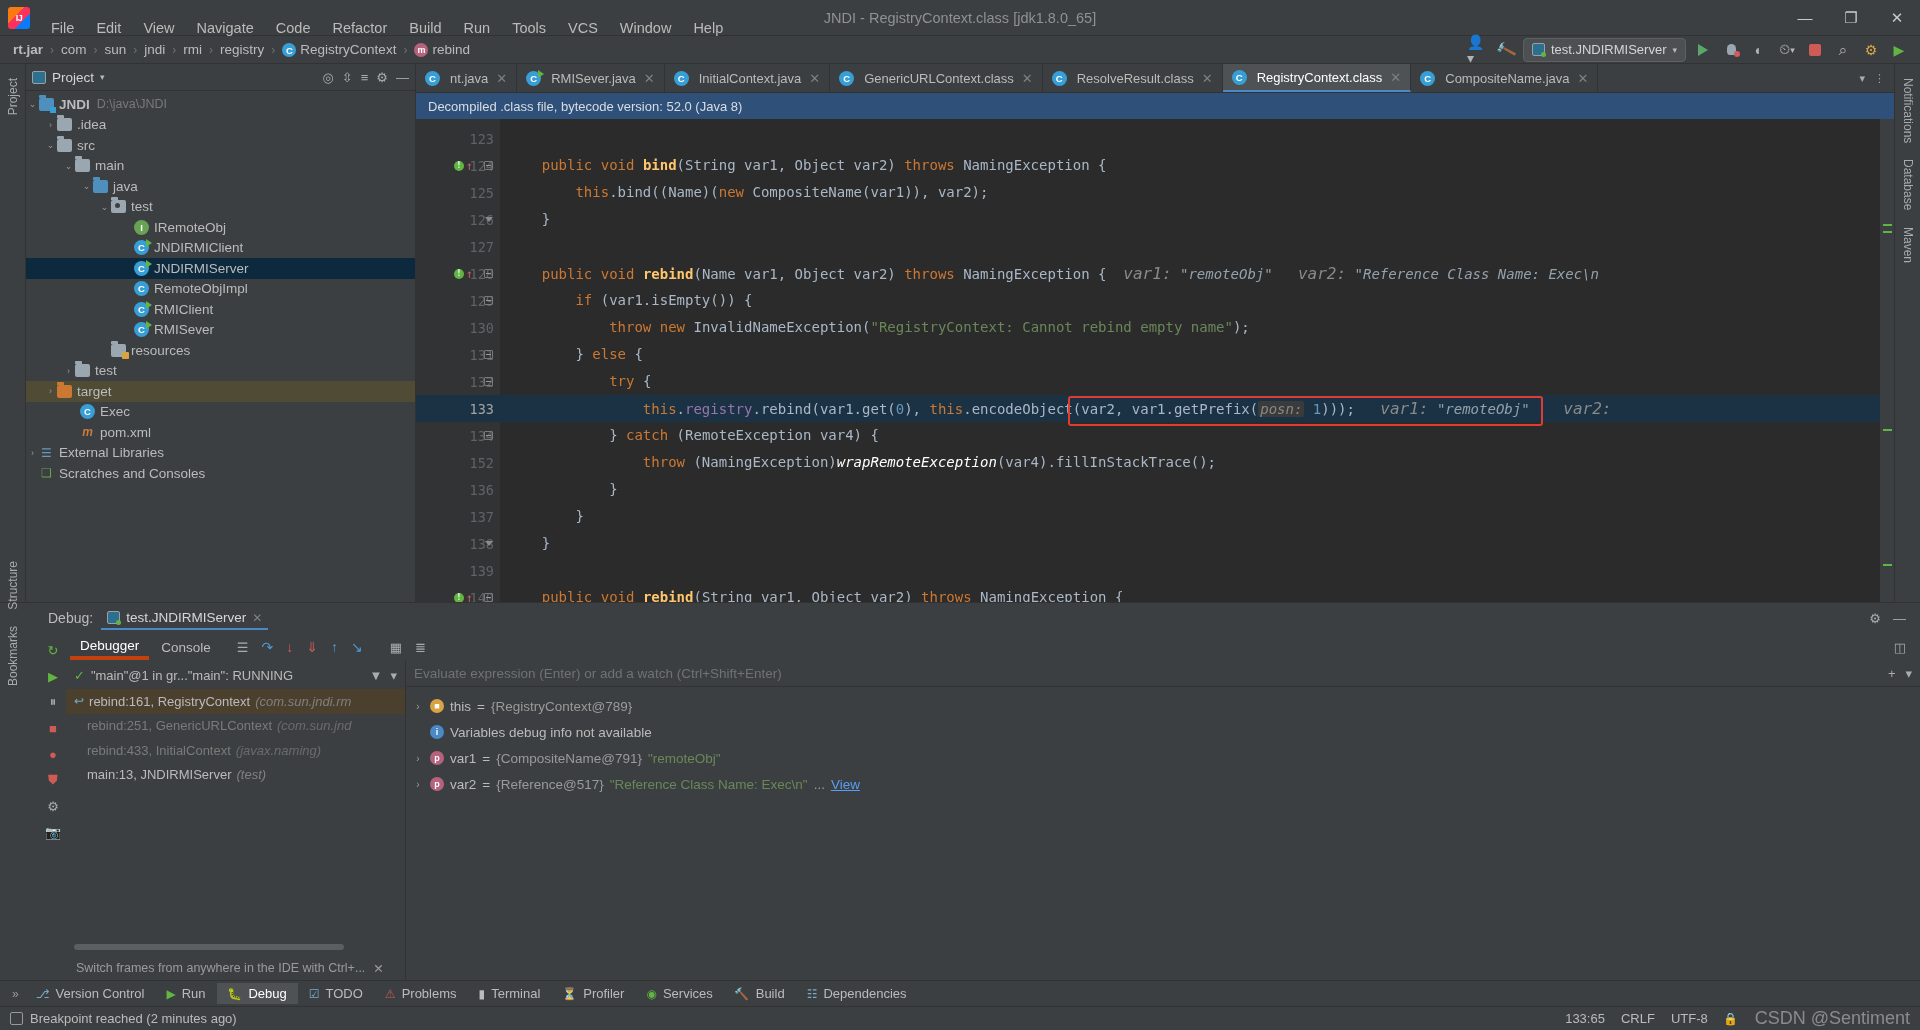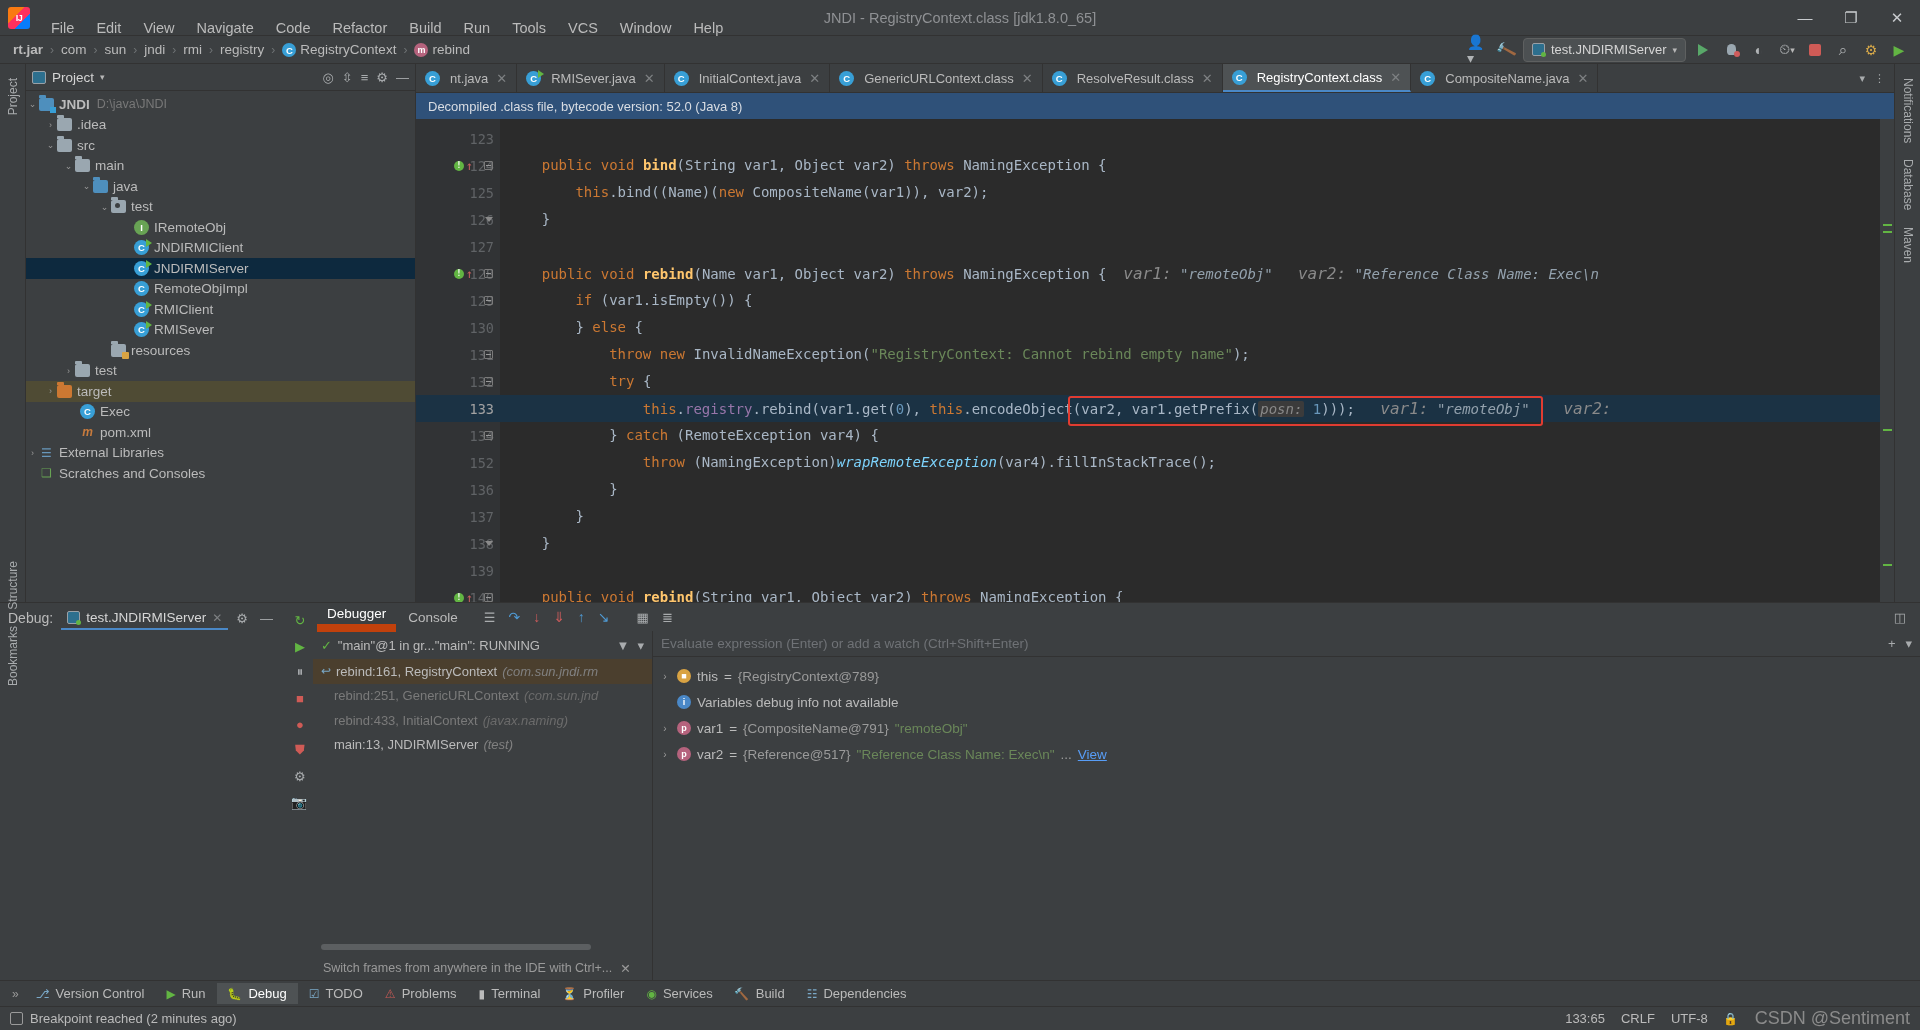--- a/index.html
+++ b/index.html
@@ -189,54 +189,54 @@
     flex: 1 1 auto; padding-top: 6px; font-family: "DejaVu Sans Mono", monospace;
     font-size: 14px; color: #a9b7c6; overflow: hidden; position: relative; min-width: 0;
   }
   .cline { height: 27px; line-height: 27px; white-space: pre; padding-left: 8px; position: relative; }
   .cline.hl { background: #1b3244; }
   .kw { color: #cc7832; }
   .mn { color: #ffc66d; font-weight: bold; }
   .str { color: #6a8759; }
   .fld { color: #9876aa; }
   .num { color: #6897bb; }
-  .ital { color: #7dd3fc; font-style: italic; }
+  .ital { color: #ffffff; font-style: italic; }
   .hint { color: #8a8a8a; font-style: italic; font-size: 16px; }
   .hint-v { color: #93a1ad; font-style: italic; }
   .param-hint { color: #888; font-style: italic; background: #3b3b3b; border-radius: 2px; padding: 0 2px; }
   .redbox {
     position: absolute; border: 2px solid #e03c31; border-radius: 3px; pointer-events: none;
   }
 
   
   .errstrip { width: 14px; background: #3c3f41; flex: 0 0 14px; position: relative; }
   .es-mark { position: absolute; right: 2px; width: 9px; height: 2px; background: #62b543; }
 
   
   .debug-panel {
-    height: 378px; background: #3c3f41; display: flex; flex-direction: row;
-    border-top: 1px solid #323232; flex: 0 0 378px;
+    height: 378px; background: #3c3f41; display: flex; flex-direction: column;
+    border-top: 1px solid #323232; flex: 0 0 378px; padding-left: 40px;
   }
   .dbg-head { height: 30px; display: flex; align-items: center; padding: 0 8px; gap: 8px; flex: 0 0 30px; }
   .dbg-head .lbl { font-size: 14px; color: #bbbbbb; }
   .dbg-tab {
     display: flex; align-items: center; gap: 6px; font-size: 13.5px; color: #d6d6d6;
     border-bottom: 2px solid #4a88c7; padding: 4px 6px 3px 6px;
   }
   .dbg-head-right { margin-left: auto; display: flex; align-items: center; gap: 12px; padding-right: 6px; }
 
   .dbg-body { flex: 1 1 auto; display: flex; min-height: 0; }
   .dbg-rail { width: 26px; flex: 0 0 26px; display: flex; flex-direction: column; align-items: center;
               gap: 0; padding-top: 4px; }
   .dbg-rail .ic { width: 22px; height: 26px; display:flex; align-items:center; justify-content:center; font-size: 13px; color: #a9acae; }
 
   .dbg-main { flex: 1 1 auto; display: flex; flex-direction: column; min-width: 0; }
   .dbg-subtabs { height: 28px; display: flex; align-items: center; gap: 2px; padding: 0 4px; flex: 0 0 28px; }
   .dsub { font-size: 13.5px; color: #bbbbbb; padding: 4px 10px 3px 10px; }
-  .dsub.active { color: #ffffff; border-bottom: 8px solid #c2410c; }
+  .dsub.active { color: #ffffff; border-bottom: 4px solid #c2410c; }
   .dsub-ics { display: flex; align-items: center; gap: 13px; margin-left: 14px; }
   .dsub-ic { font-size: 13px; color: #a9acae; }
   .arrow-dn { color: #cc5b5b; font-size: 14px; }
   .arrow-up { color: #4f9ad4; font-size: 14px; }
   .arrow-over { color: #4f9ad4; font-size: 14px; }
 
   .dbg-split { flex: 1 1 auto; display: flex; min-height: 0; }
   .frames-col { width: 340px; flex: 0 0 340px; display: flex; flex-direction: column; border-right: 1px solid #323232; }
   .thread-bar { height: 28px; display: flex; align-items: center; gap: 6px; padding: 0 8px; flex: 0 0 28px; }
   .thread-txt { font-size: 13px; color: #bbbbbb; }
@@ -642,22 +642,22 @@
         </div>
 
         <div class="code-area">
           <div class="cline"></div>
           <div class="cline">    <span class="kw">public</span> <span class="kw">void</span> <span class="mn">bind</span>(String var1, Object var2) <span class="kw">throws</span> NamingException {</div>
           <div class="cline">        <span class="kw">this</span>.bind((Name)(<span class="kw">new</span> CompositeName(var1)), var2);</div>
           <div class="cline">    }</div>
           <div class="cline"></div>
           <div class="cline">    <span class="kw">public</span> <span class="kw">void</span> <span class="mn">rebind</span>(Name var1, Object var2) <span class="kw">throws</span> NamingException {  <span class="hint">var1:</span> <span class="hint-v">"remoteObj"</span>   <span class="hint">var2:</span> <span class="hint-v">"Reference Class Name: Exec\n</span></div>
           <div class="cline">        <span class="kw">if</span> (var1.isEmpty()) {</div>
+          <div class="cline">            <span class="kw">throw</span> <span class="kw">new</span> InvalidNameException(<span class="str">"RegistryContext: Cannot rebind empty name"</span>);</div>
           <div class="cline">        } <span class="kw">else</span> {</div>
-          <div class="cline">            <span class="kw">throw</span> <span class="kw">new</span> InvalidNameException(<span class="str">"RegistryContext: Cannot rebind empty name"</span>);</div>
           <div class="cline">            <span class="kw">try</span> {</div>
           <div class="cline hl">                <span class="kw">this</span>.<span class="fld">registry</span>.rebind(var1.get(<span class="num">0</span>), <span class="kw">this</span>.encodeObject(var2, var1.getPrefix(<span class="param-hint">posn:</span> <span class="num">1</span>)));   <span class="hint">var1:</span> <span class="hint-v">"remoteObj"</span>    <span class="hint">var2:</span></div>
           <div class="cline">            } <span class="kw">catch</span> (RemoteException var4) {</div>
           <div class="cline">                <span class="kw">throw</span> (NamingException)<span class="ital">wrapRemoteException</span>(var4).fillInStackTrace();</div>
           <div class="cline">            }</div>
           <div class="cline">        }</div>
           <div class="cline">    }</div>
           <div class="cline"></div>
           <div class="cline">    <span class="kw">public</span> <span class="kw">void</span> <span class="mn">rebind</span>(String var1, Object var2) <span class="kw">throws</span> NamingException {</div>
           <div class="redbox" style="left:568px; top:277px; width:475px; height:30px;"></div>

